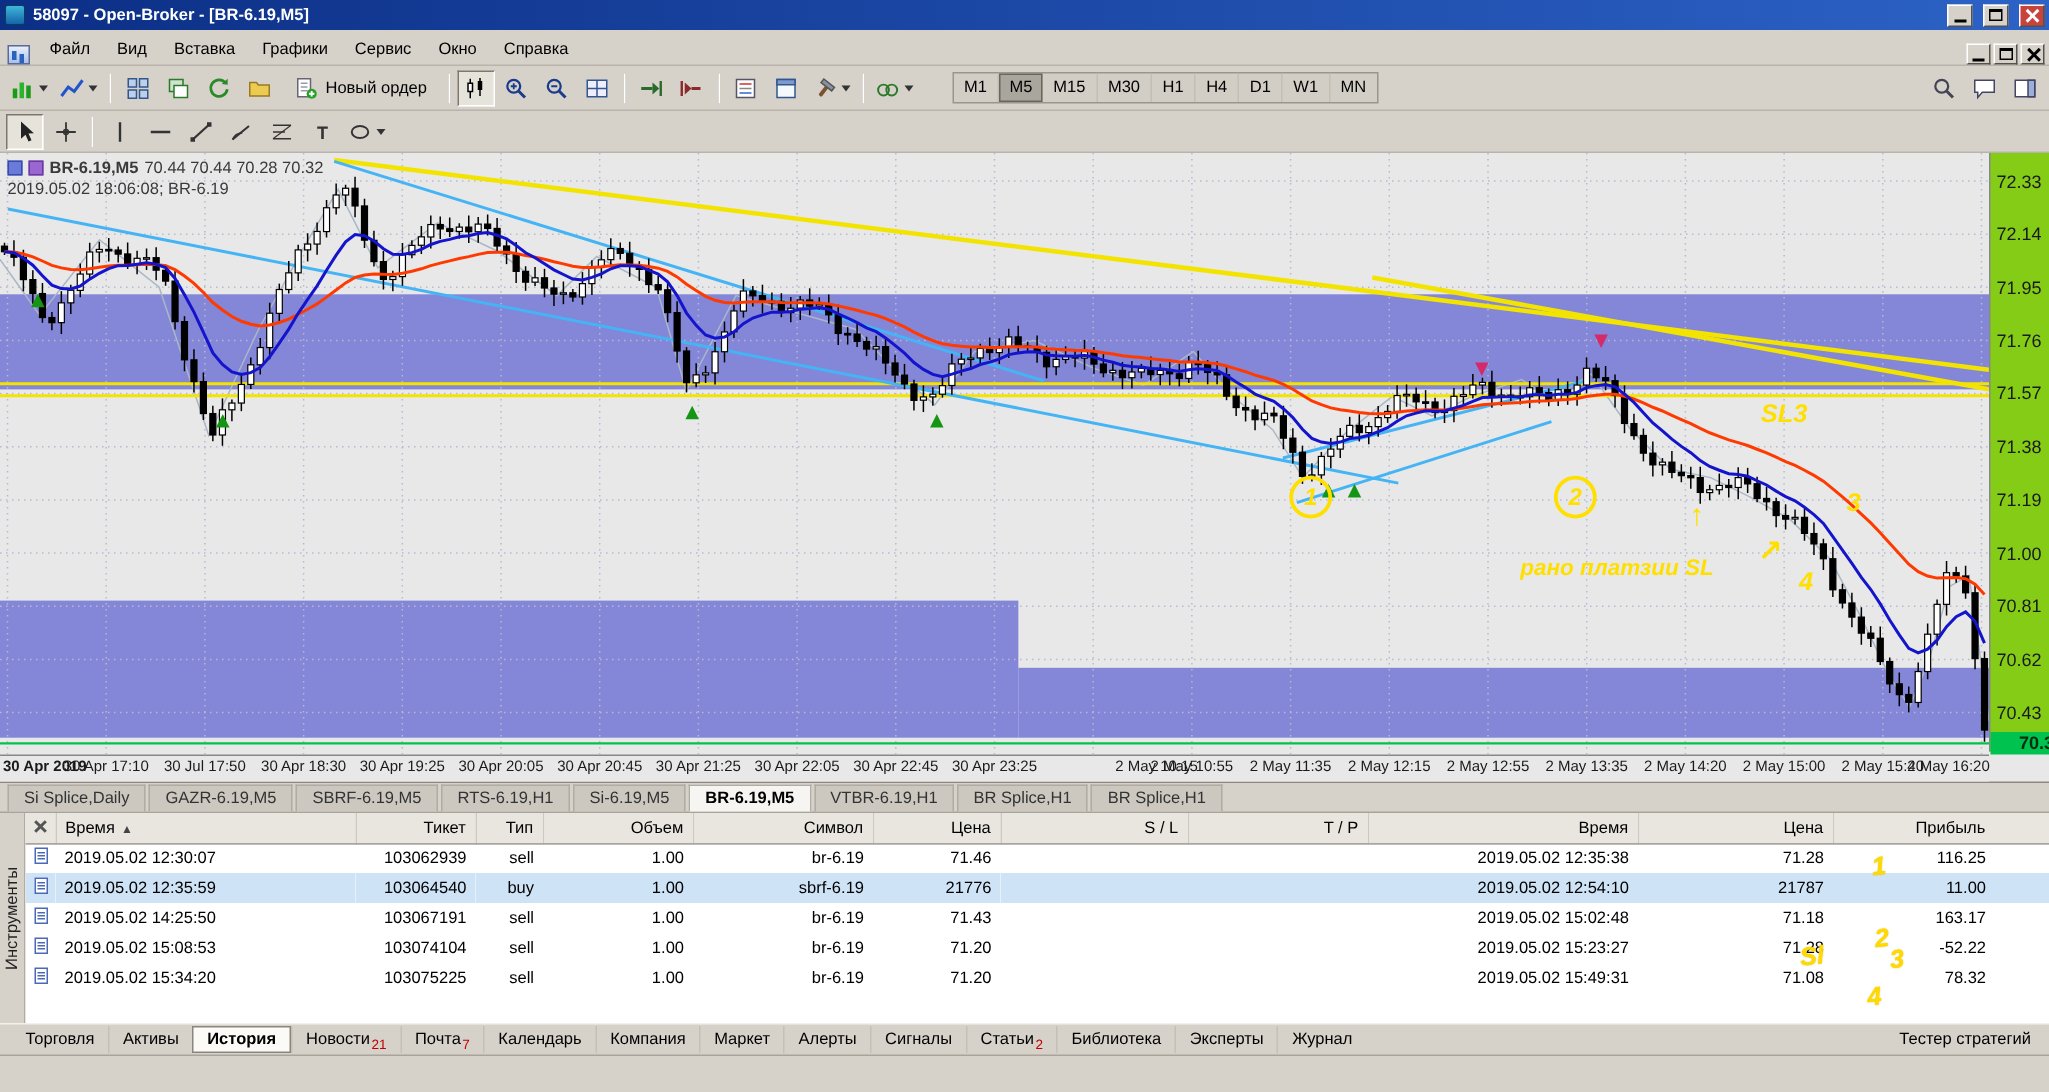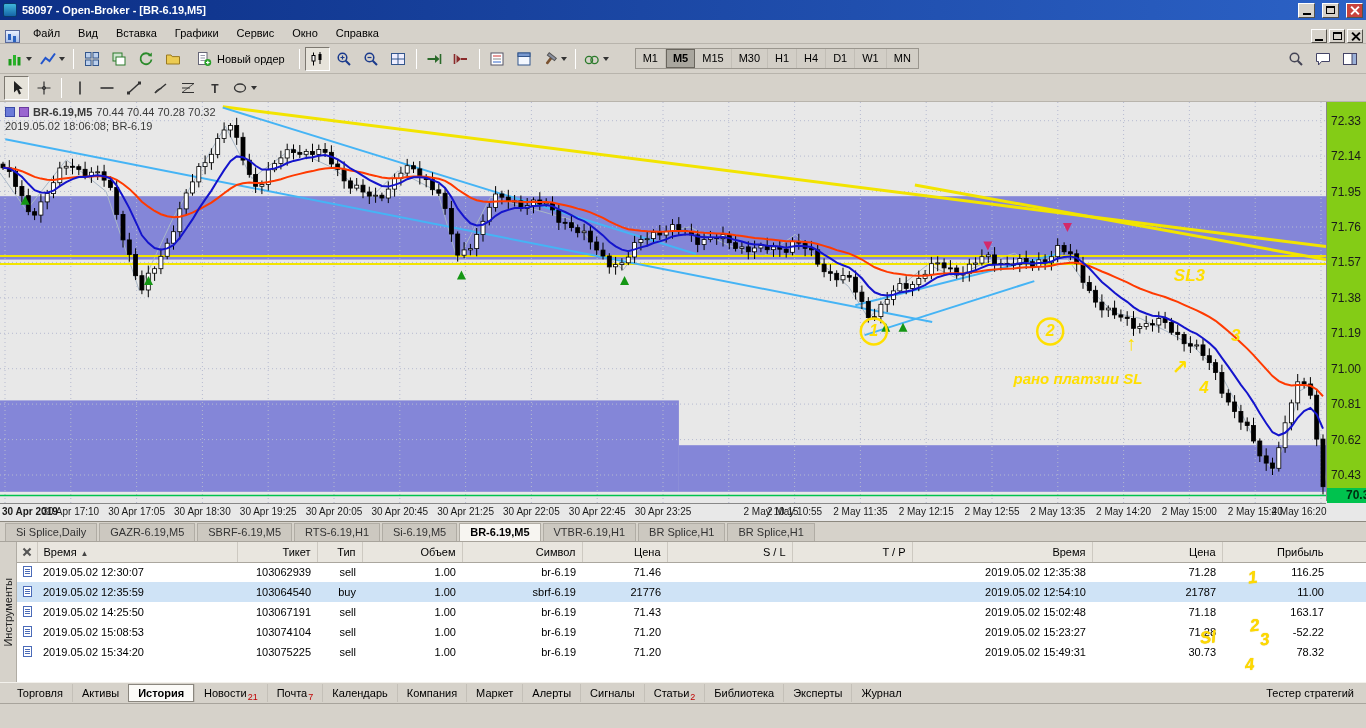--- a/index.html
+++ b/index.html
@@ -35,21 +35,21 @@
   .tb2{height:28px}
   .tbtn{height:24px;min-width:25px;padding:0 2px;display:flex;align-items:center;justify-content:center;border:1px solid transparent;margin:0 1px;cursor:default}
   .tbtn svg{width:16px;height:16px}
   .tbtn.active{border-color:#7c7870 #fff #fff #7c7870;background:#e6e3da}
   .tsep{width:1px;height:20px;background:#9a968e;border-right:1px solid #fff;margin:0 4px}
   .caret{width:0;height:0;border:3px solid transparent;border-top:4px solid #333;margin-left:3px;margin-top:4px}
   .new-order{gap:5px;padding:0 8px;white-space:nowrap}
   .tf-group{display:flex;border:1px solid #9a968e;background:#d2cec6;margin-left:22px}
   .tf{padding:3px 7px 4px;border-right:1px solid #c2beb6;cursor:default}
   .tf:last-child{border-right:none}
-  .tf.active{background:#a9a69e;border:1px solid #6a665e;font-weight:bold;padding:2px 6px 3px}
+  .tf.active{background:#a9a69e;border:1px solid #6a665e;font-weight:normal;padding:2px 6px 3px}
   .sp{flex:1}
 
   
   .chart-area{position:relative;height:420px;flex:0 0 auto;background:#e8e8e8;border-bottom:1px solid #8c887f}
   .plot{position:absolute;left:0;top:0;right:40px;bottom:18px;overflow:hidden}
   .price-axis{position:absolute;right:0;top:0;width:40px;bottom:20px;background:#84cc16;border-left:1px solid #888;font-size:12px}
   .plabel{position:absolute;left:4px;height:12px;line-height:12px;color:#1a1a1a}
   .pbadge{position:absolute;left:0;right:0;height:15px;line-height:15px;background:#00c24e;color:#002c0f;font-weight:bold;padding-left:19px}
   .time-axis{position:absolute;left:0;right:40px;bottom:0;height:18px;background:#e8e8e8;border-top:1px solid #888;font-size:10px}
   .tlabel{position:absolute;top:2px;white-space:nowrap;color:#1a1a1a}
@@ -887,21 +887,21 @@
         <div class="plabel" style="top: 225.274px;">71.19</div>
         <div class="plabel" style="top: 260.712px;">71.00</div>
         <div class="plabel" style="top: 296.149px;">70.81</div>
         <div class="plabel" style="top: 331.586px;">70.62</div>
         <div class="plabel" style="top: 367.023px;">70.43</div>
         <div class="pbadge" style="top: 385.54px;">70.32</div>
       </div>
     <div class="time-axis">
         <div class="tlabel first" style="left: 2px;">30 Apr 2019</div>
         <div class="tlabel" style="left: 70.8px; transform: translateX(-50%);">30 Apr 17:10</div>
-        <div class="tlabel" style="left: 136.6px; transform: translateX(-50%);">30 Apr 17:05</div>
+        <div class="tlabel" style="left: 136.6px; transform: translateX(-50%);">30 Jul 17:50</div>
         <div class="tlabel" style="left: 202.4px; transform: translateX(-50%);">30 Apr 18:30</div>
         <div class="tlabel" style="left: 268.2px; transform: translateX(-50%);">30 Apr 19:25</div>
         <div class="tlabel" style="left: 334px; transform: translateX(-50%);">30 Apr 20:05</div>
         <div class="tlabel" style="left: 399.8px; transform: translateX(-50%);">30 Apr 20:45</div>
         <div class="tlabel" style="left: 465.6px; transform: translateX(-50%);">30 Apr 21:25</div>
         <div class="tlabel" style="left: 531.4px; transform: translateX(-50%);">30 Apr 22:05</div>
         <div class="tlabel" style="left: 597.2px; transform: translateX(-50%);">30 Apr 22:45</div>
         <div class="tlabel" style="left: 663px; transform: translateX(-50%);">30 Apr 23:25</div>
         <div class="tlabel" style="left: 771px; transform: translateX(-50%);">2 May 10:15</div>
         <div class="tlabel" style="left: 794.6px; transform: translateX(-50%);">2 May 10:55</div>
@@ -1031,21 +1031,21 @@
               <td class="c-icon"><span class="row-icon"></span></td>
               <td class="al">2019.05.02 15:34:20</td>
               <td>103075225</td>
               <td>sell</td>
               <td>1.00</td>
               <td>br-6.19</td>
               <td>71.20</td>
               <td></td>
               <td></td>
               <td>2019.05.02 15:49:31</td>
-              <td>30.73</td>
+              <td>71.08</td>
               <td class="pr">78.32</td>
             </tr>
           </tbody>
       </table>
       <div class="notes">
 
       <span style="left: 1231px; top: 26px;">1</span>
           <span style="left: 1233px; top: 74px;">2</span>
           <span style="left: 1183px; top: 86px;">Sl</span>
           <span style="left: 1243px; top: 88px;">3</span>

